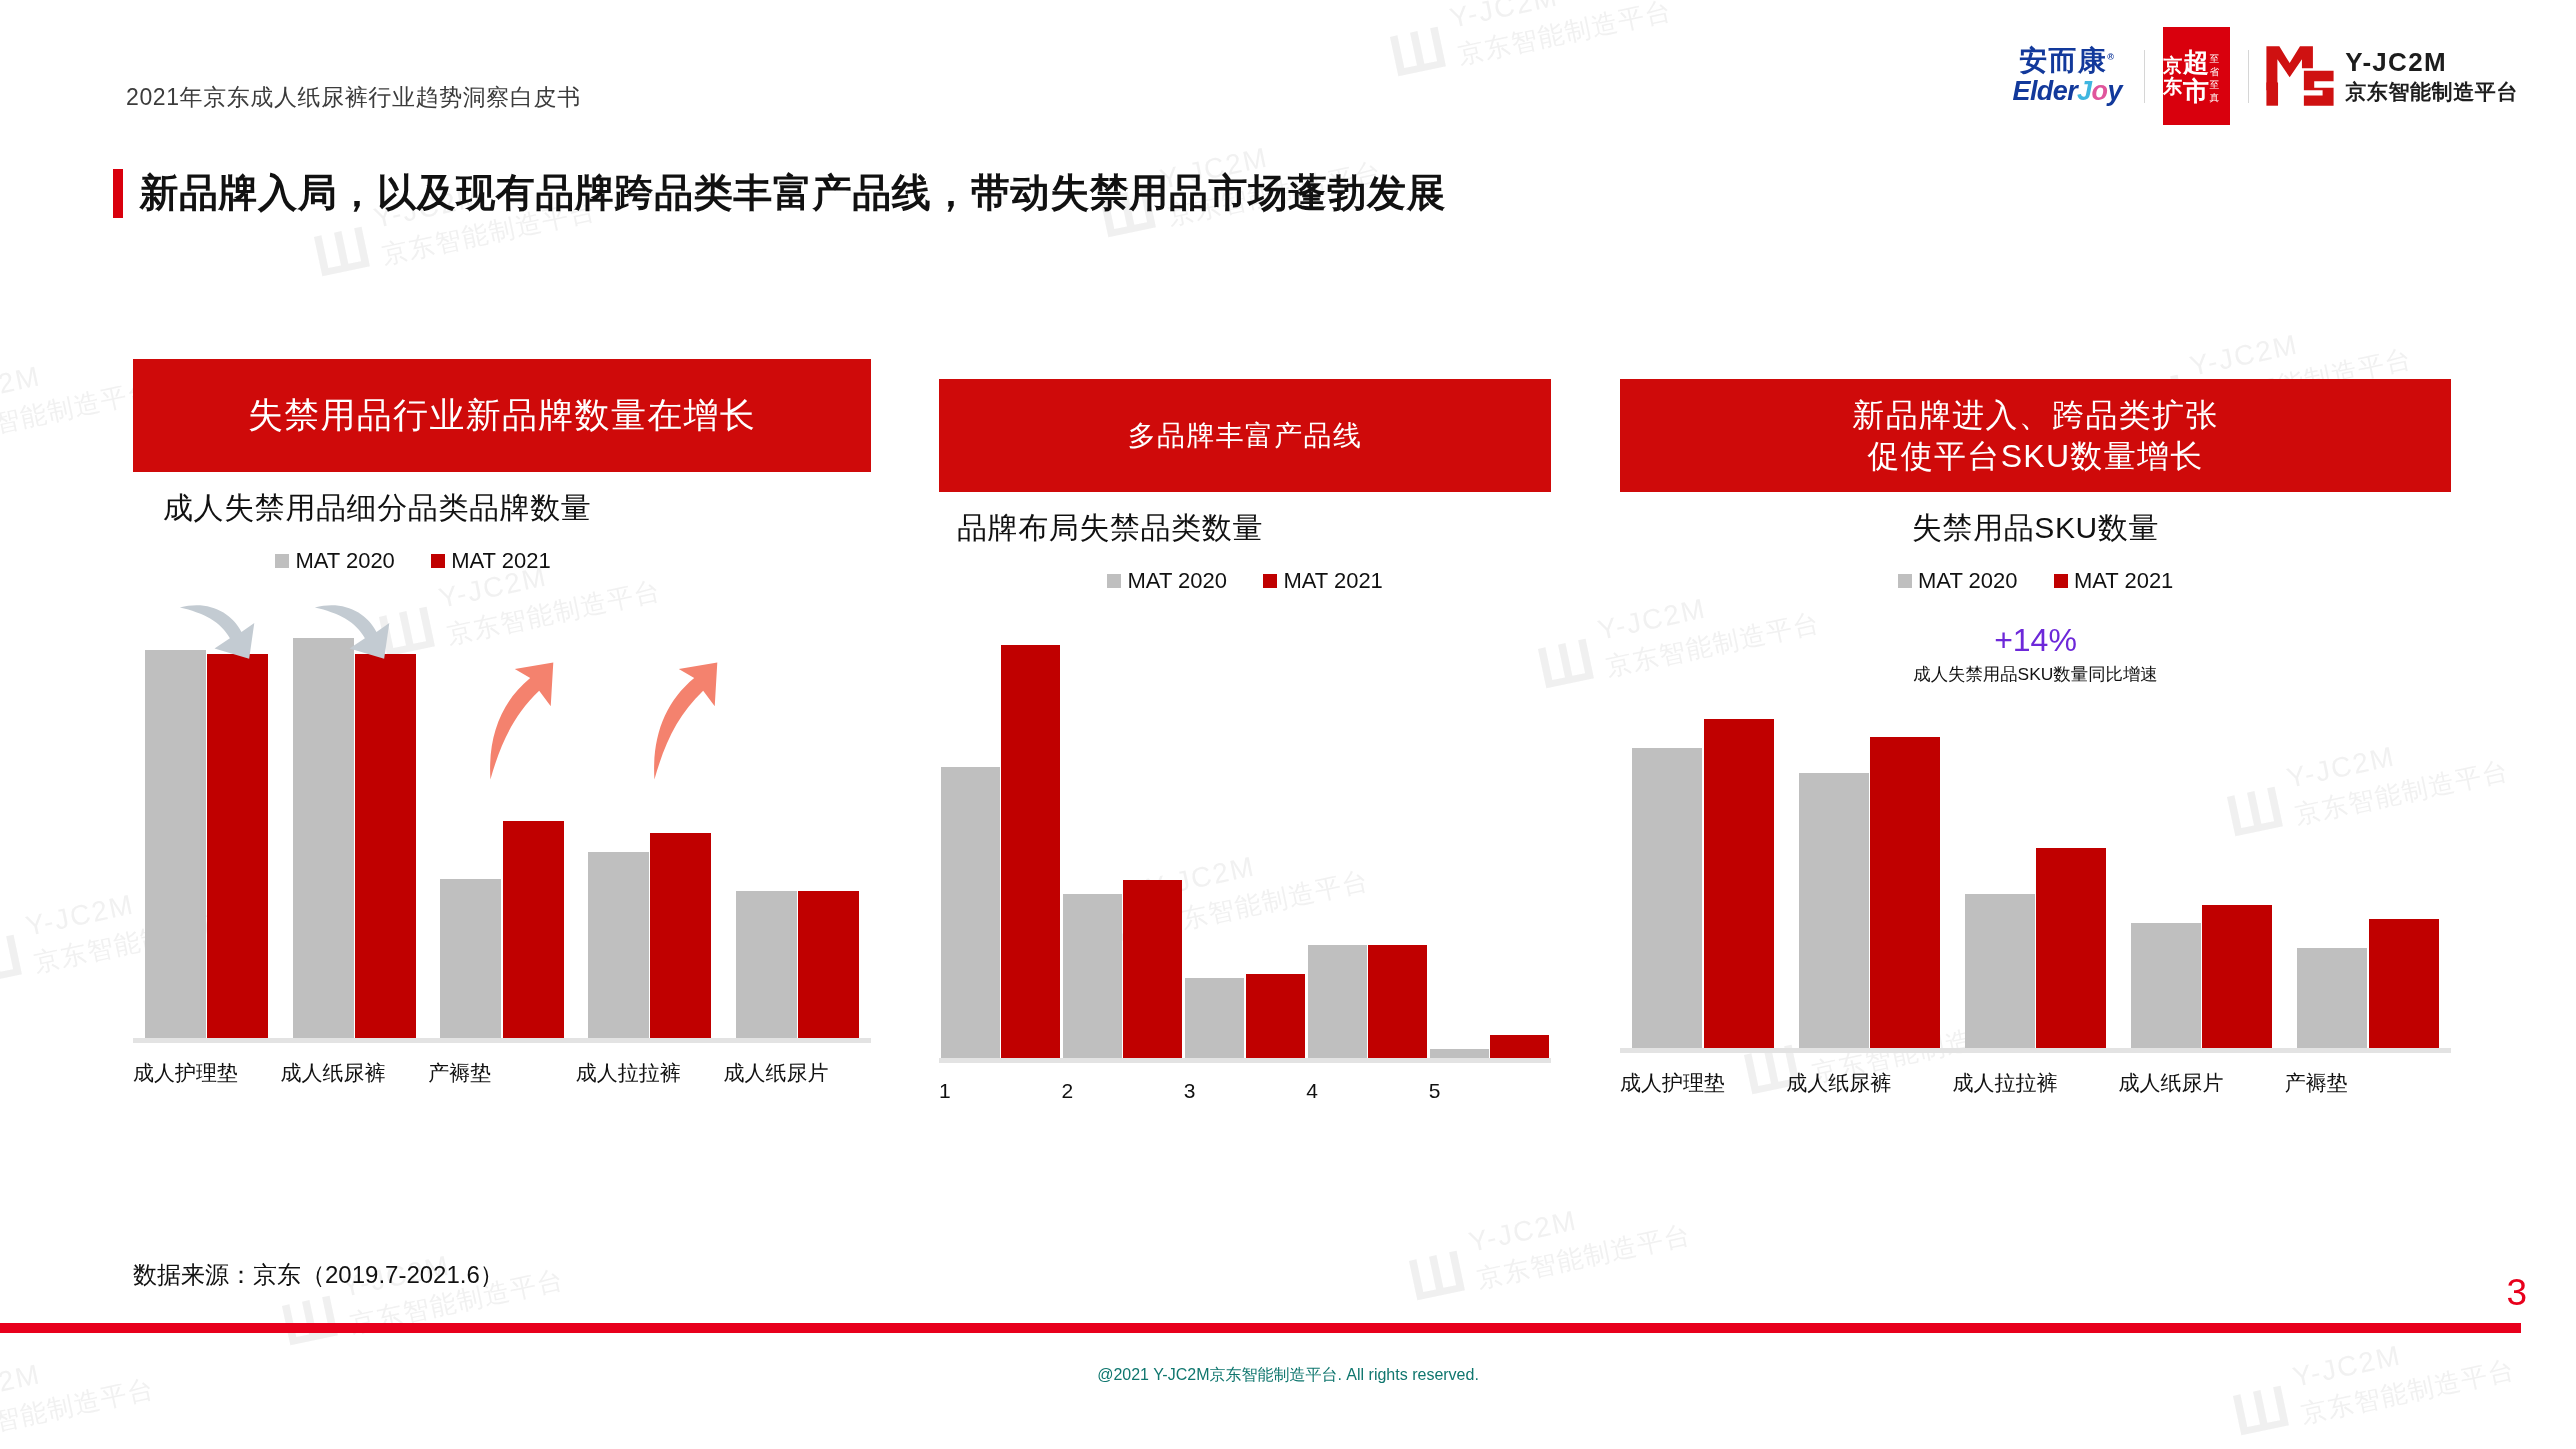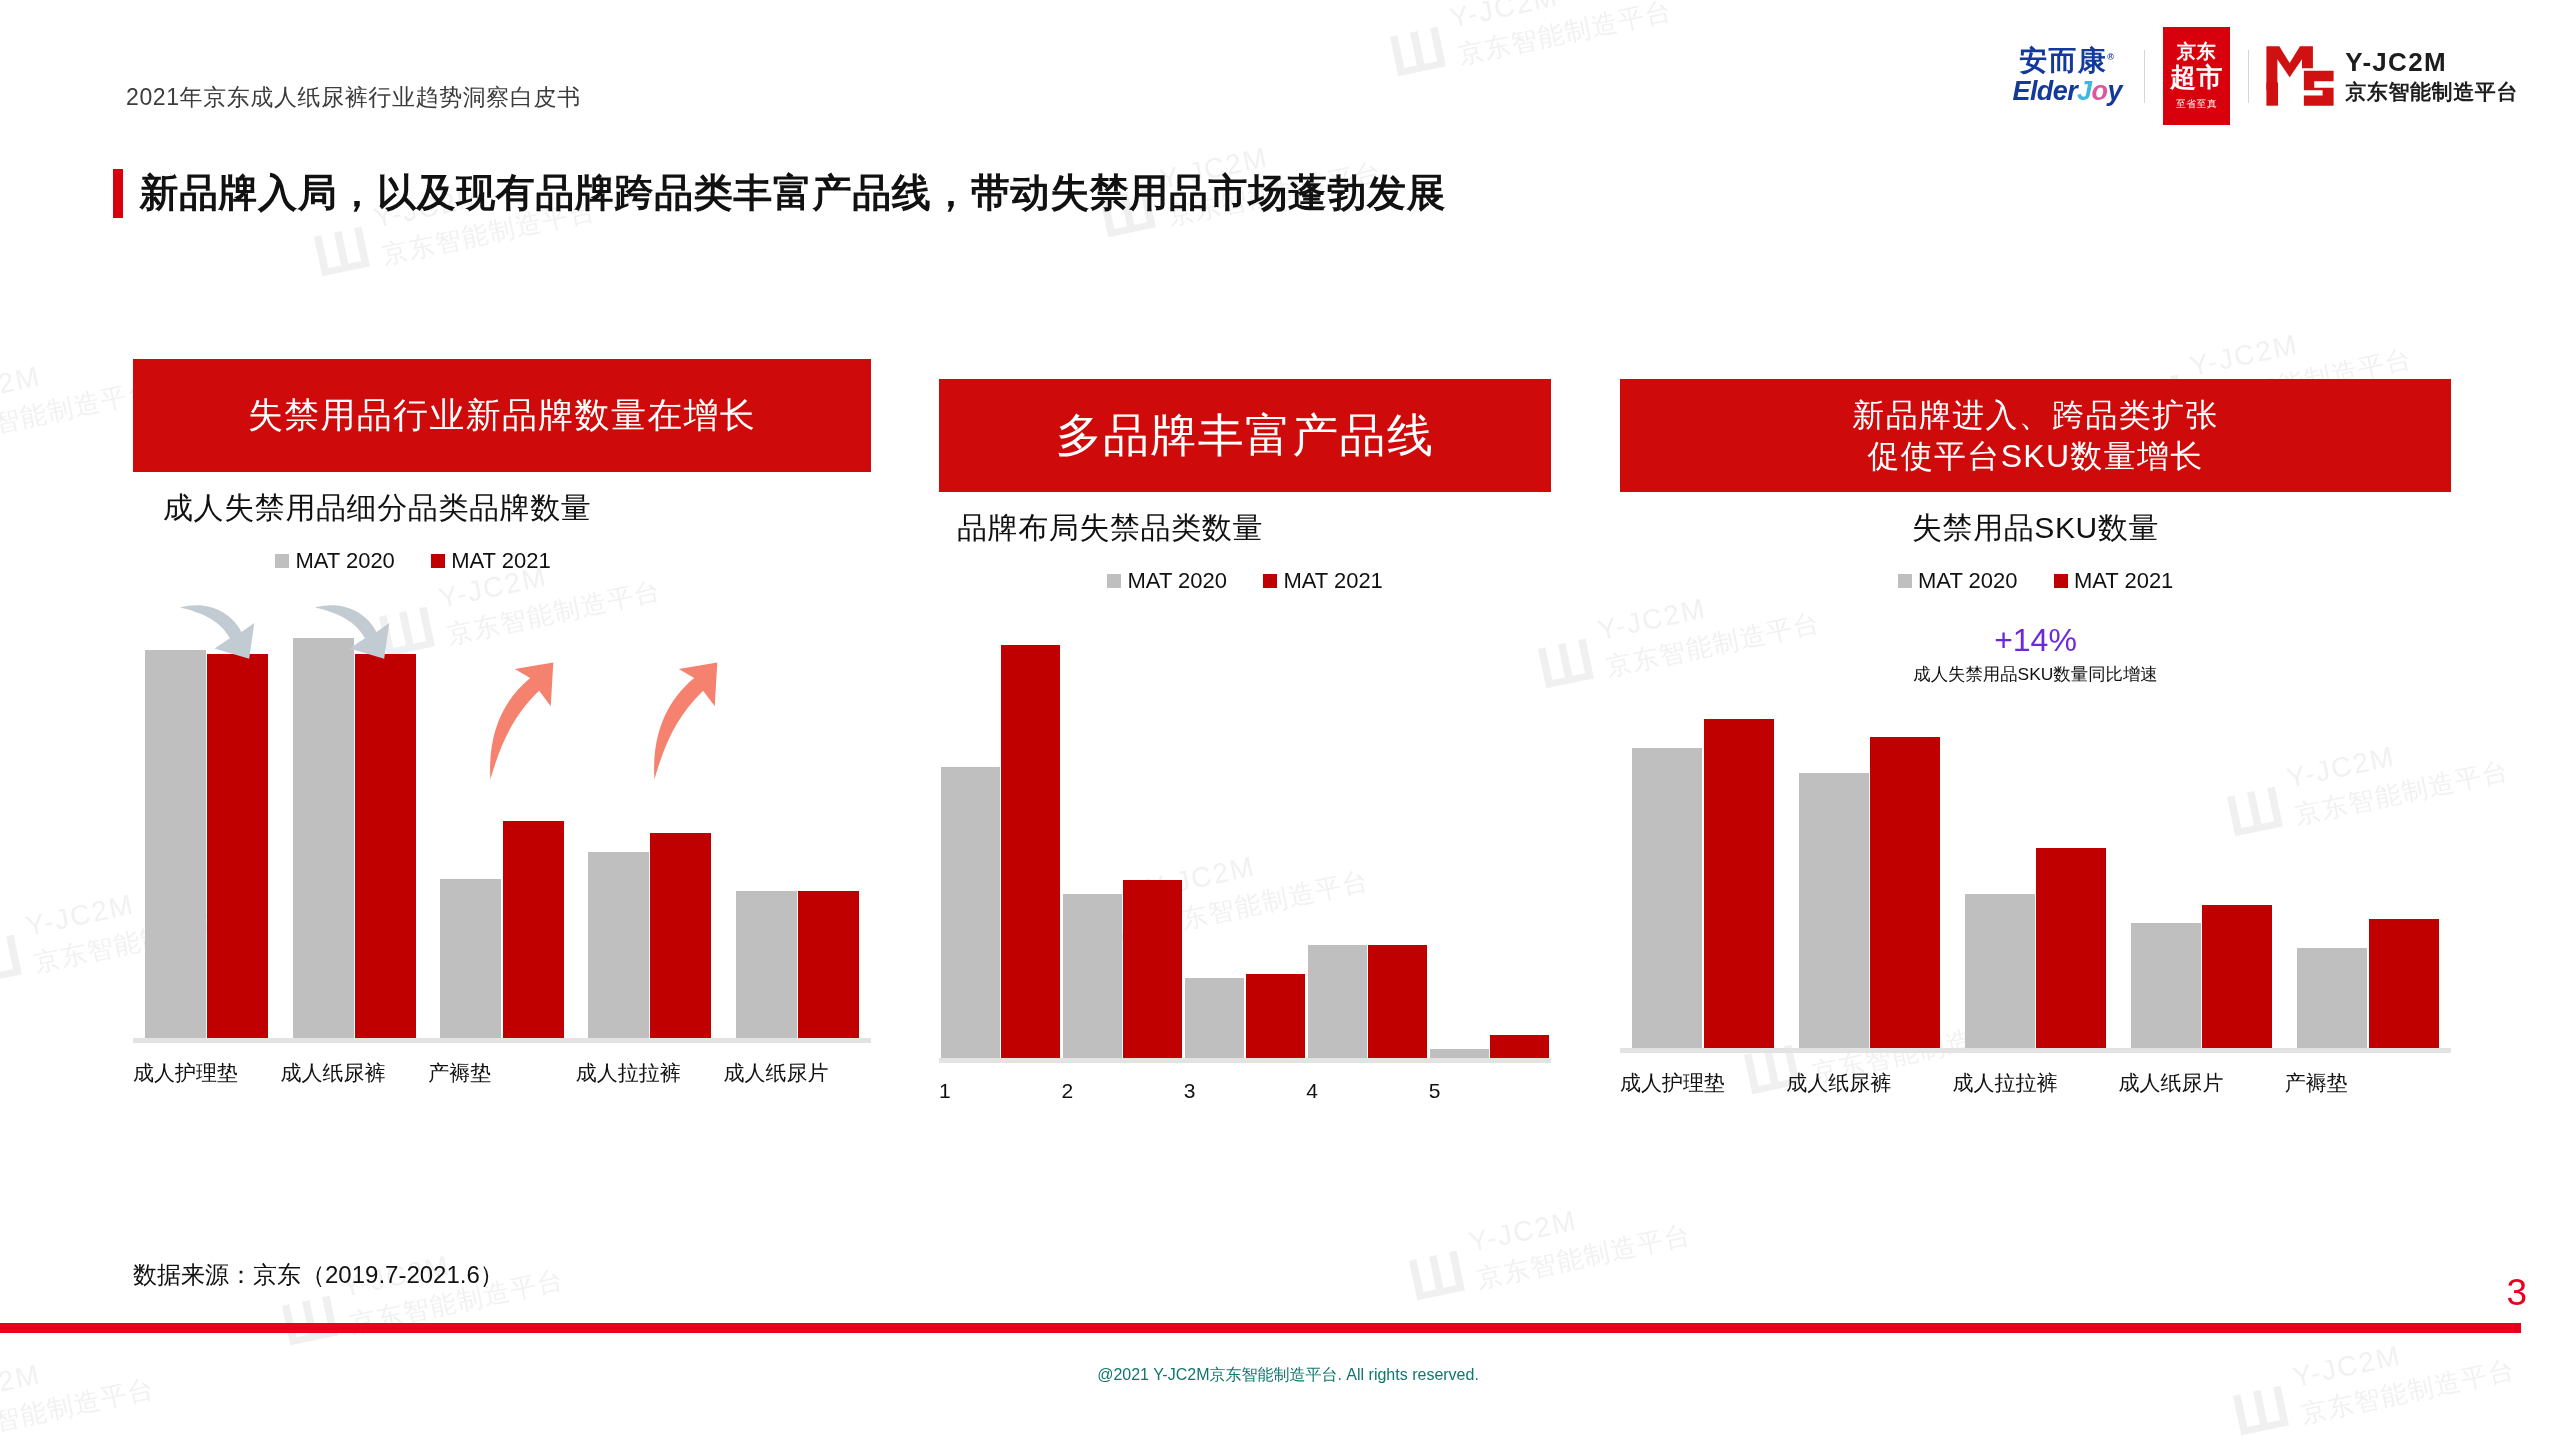--- a/index.html
+++ b/index.html
@@ -29,21 +29,21 @@
   .logo-elderjoy{display:flex;flex-direction:column;align-items:center;justify-content:center;
       padding-right:22px;}
   .logo-elderjoy .cn{font-size:28px;font-weight:700;color:#12399b;letter-spacing:1.3px;line-height:1;}
   .logo-elderjoy .cn sup{font-size:9px;vertical-align:super;}
   .logo-elderjoy .en{font-size:27px;font-weight:700;font-style:italic;color:#12399b;line-height:1.05;
       margin-top:2.6px;letter-spacing:-0.6px;}
   .logo-elderjoy .en .j{color:#3fb6e0;}
   .logo-elderjoy .en .o{color:#e0559c;}
   .vdiv{width:1.3px;height:53px;background:#d6d6d6;}
   .logo-jdsuper{background:#d9000d;color:#fff;width:67px;height:91px;margin:0 18px;
-      display:flex;flex-direction:column;align-items:center;justify-content:center;padding:3.9px 0;}
+      display:flex;flex-direction:row;align-items:center;justify-content:center;padding:3.9px 0;}
   .logo-jdsuper .l1{font-size:19.3px;font-weight:700;line-height:1.1;letter-spacing:0.6px;}
   .logo-jdsuper .l2{font-size:26px;font-weight:700;line-height:1.1;letter-spacing:0.6px;margin-top:1px;}
   .logo-jdsuper .l3{font-size:9.7px;margin-top:5.8px;letter-spacing:0.6px;}
   .logo-yjc2m{display:flex;align-items:center;margin-left:15.5px;}
   .logo-yjc2m .mark{width:70px;height:62px;margin-right:10.3px;}
   .logo-yjc2m .words{display:flex;flex-direction:column;justify-content:center;}
   .logo-yjc2m .w1{font-size:26px;font-weight:700;color:#1d1d1d;letter-spacing:1.3px;line-height:1.05;}
   .logo-yjc2m .w2{font-size:21px;font-weight:700;color:#1d1d1d;letter-spacing:0.6px;line-height:1.1;margin-top:3.2px;}
 
   
@@ -53,21 +53,21 @@
 
   
   .panel{position:absolute;z-index:2;}
   #panel1{left:133px;top:359px;width:738px;}
   #panel2{left:939px;top:379px;width:612px;}
   #panel3{left:1620px;top:379px;width:831px;}
 
   .banner{background:#cf0a0a;color:#fff;display:flex;align-items:center;justify-content:center;
       text-align:center;font-weight:400;letter-spacing:1.3px;}
   #panel1 .banner{height:113px;font-size:35px;}
-  #panel2 .banner{height:113px;font-size:46px;}
+  #panel2 .banner{height:113px;font-size:28px;}
   #panel3 .banner{height:113px;font-size:32px;line-height:1.28;}
 
   .sub-title{text-align:center;font-size:30px;color:#111;margin-top:15.5px;letter-spacing:0.6px;}
   #panel1 .sub-title{text-align:left;margin-left:30px;}
   #panel2 .sub-title{text-align:left;margin-left:18px;}
 
   .legend{display:flex;justify-content:center;gap:36px;margin-top:18px;}
   .legend .item{display:flex;align-items:center;font-size:22px;color:#111;}
   .legend .swatch{width:14px;height:14px;margin-right:6.4px;display:inline-block;}
   .sw-gray{background:#bfbfbf;}

